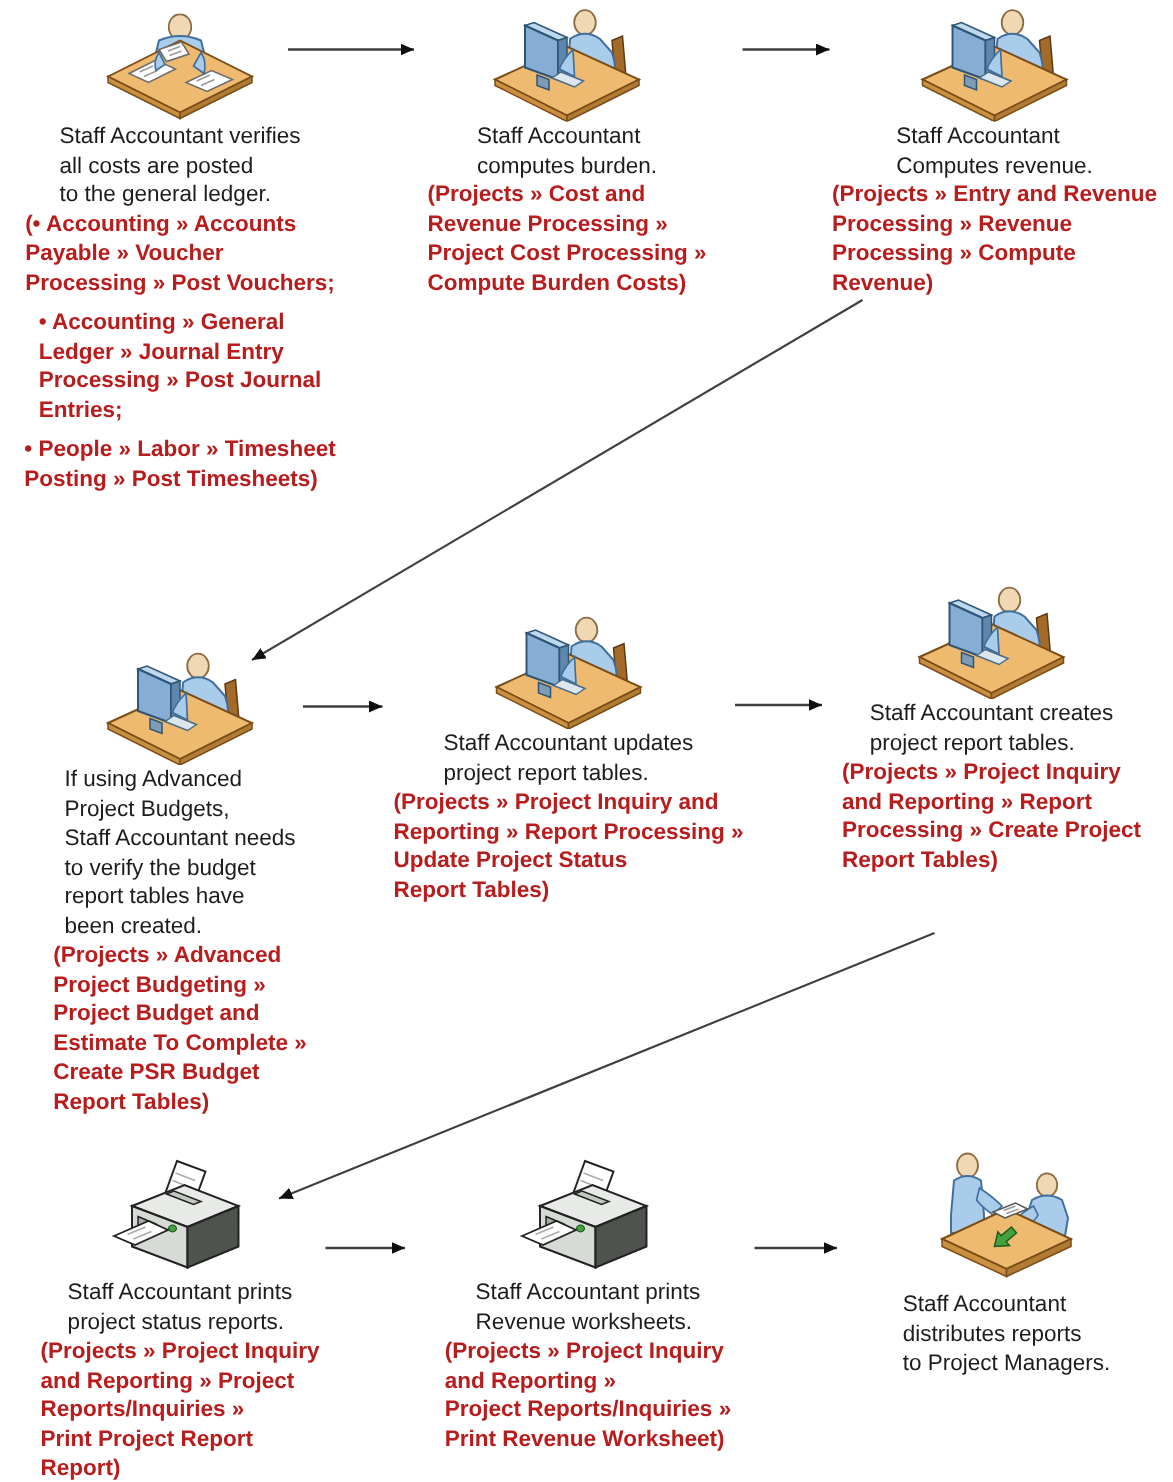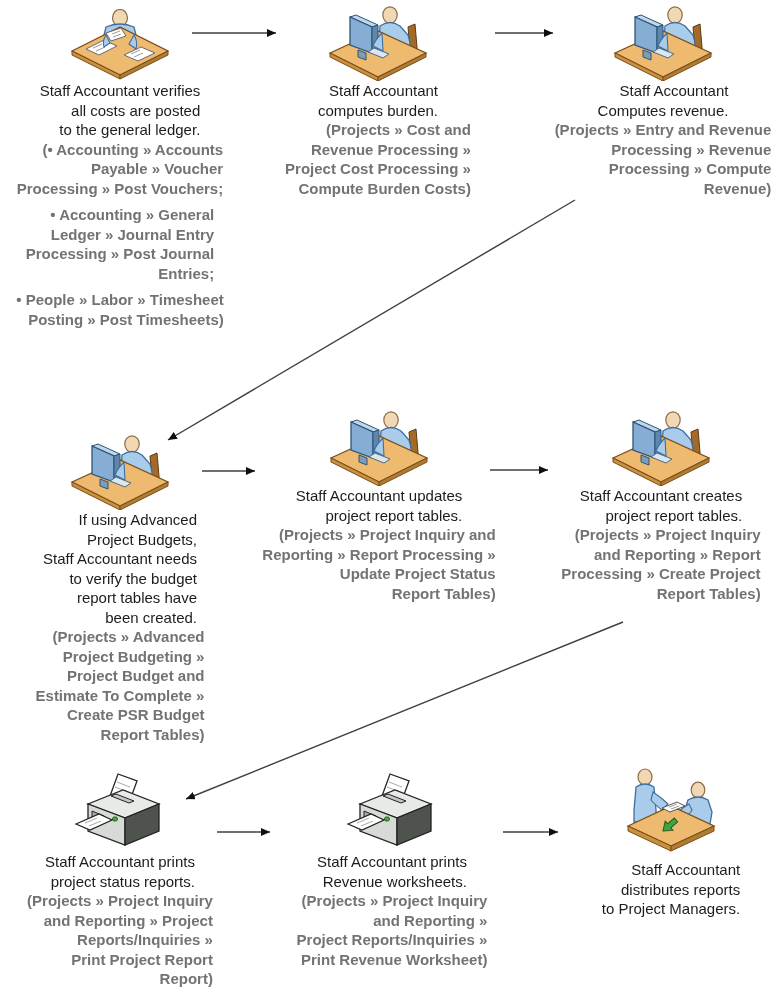--- a/index.html
+++ b/index.html
@@ -4,22 +4,22 @@
 <style>
   html,body{margin:0;padding:0;background:#ffffff;}
   .canvas{
     position:relative;width:782px;height:988px;background:#fff;overflow:hidden;
     font-family:"Liberation Sans","DejaVu Sans",sans-serif;color:#1c1c1c;
   }
   .connectors{position:absolute;left:0;top:0;width:782px;height:988px;pointer-events:none;}
   .node{position:absolute;display:flex;flex-direction:column;align-items:center;}
   .icon-slot{display:flex;align-items:flex-end;justify-content:center;}
   .node-text{display:flex;flex-direction:column;align-items:center;font-size:15px;line-height:19.5px;text-align:center;}
-  .node-text .block{display:flex;flex-direction:column;align-items:flex-end;}
-  .node-text .block.bold{font-weight:700;color:#737373;}
+  .node-text .block{display:flex;flex-direction:column;align-items:flex-start;}
+  .node-text .block.bold{font-weight:700;color:#b91c1c;}
   .node-text .block.gap{margin-top:7px;}
   .node-text .line{white-space:nowrap;}
 </style>
 </head>
 <body>
 
 <div class="canvas" style="--arrow-line: #3f3f3f; --arrow-head: #0f0f0f; --desk: #EDBA6F; --desk-edge: #C9913F; --desk-edge-dark: #B07C33; --shirt: #A9CCEA; --shirt-light: #CBE1F2; --skin: #F0D8B5; --monitor: #86AED4; --monitor-light: #BDD7EC; --chair: #A46A28; --printer-top: #E8EAE7; --printer-front: #D7DBD6; --printer-side: #4E534E; --paper: #FFFFFF; --green-arrow: #44A340;">
 
   <svg class="connectors" width="782" height="988" viewBox="0 0 782 988">
     <defs>
@@ -197,21 +197,21 @@
           <div class="line">project report tables.</div>
         </div>
         <div class="block bold">
           <div class="line">(Projects » Project Inquiry and</div>
           <div class="line">Reporting » Report Processing »</div>
           <div class="line">Update Project Status</div>
           <div class="line">Report Tables)</div>
         </div>
       </div>
   </div>
-  <div class="node" style="left:540px; top:408px; width:242px;">
+  <div class="node" style="left:540px; top:388px; width:242px;">
     <div class="icon-slot" style="height:78px;">
         <svg width="104" height="76" viewBox="0 0 104 76">
   <polygon points="82,22 89,19 92,54 85,57" style="fill:var(--chair)" stroke="#5d3a12" stroke-width="1"></polygon>
   <ellipse cx="64" cy="10" rx="7.2" ry="8.2" style="fill:var(--skin)" stroke="#8d6b43" stroke-width="1.2"></ellipse>
   <path d="M54 21 Q64 14 74 21 L82 30 Q86 42 83 52 L58 52 Q52 36 54 21 Z" style="fill:var(--shirt)" stroke="#3f6e9e" stroke-width="1.3"></path>
   <polygon points="4,48 52,26 100,48 52,72" style="fill:var(--desk)" stroke="#7a4d18" stroke-width="1.3"></polygon>
   <polygon points="4,48 52,72 52,76 4,52" style="fill:var(--desk-edge)" stroke="#7a4d18" stroke-width="1"></polygon>
   <polygon points="100,48 52,72 52,76 100,52" style="fill:var(--desk-edge-dark)" stroke="#7a4d18" stroke-width="1"></polygon>
   <polygon points="24,12 30,10 52,20 46,22" style="fill:var(--monitor-light)" stroke="#2f5576" stroke-width="1"></polygon>
   <polygon points="24,12 46,22 46,48 24,40" style="fill:var(--monitor)" stroke="#2f5576" stroke-width="1.3"></polygon>

